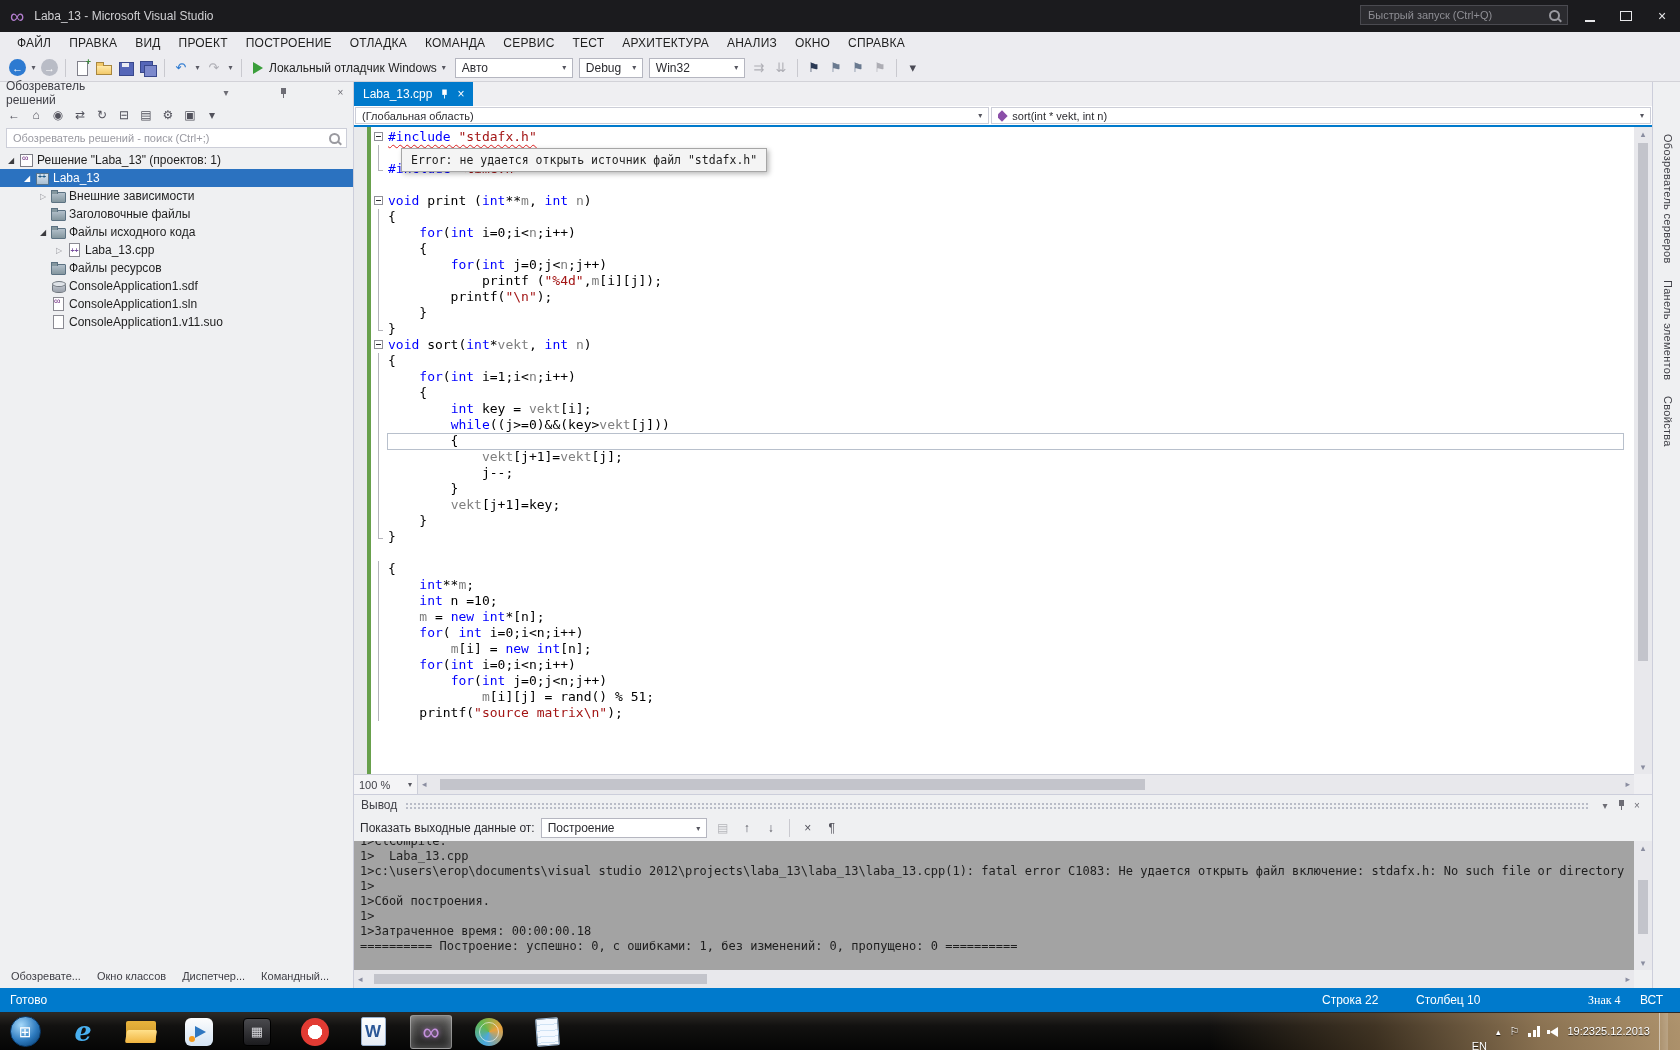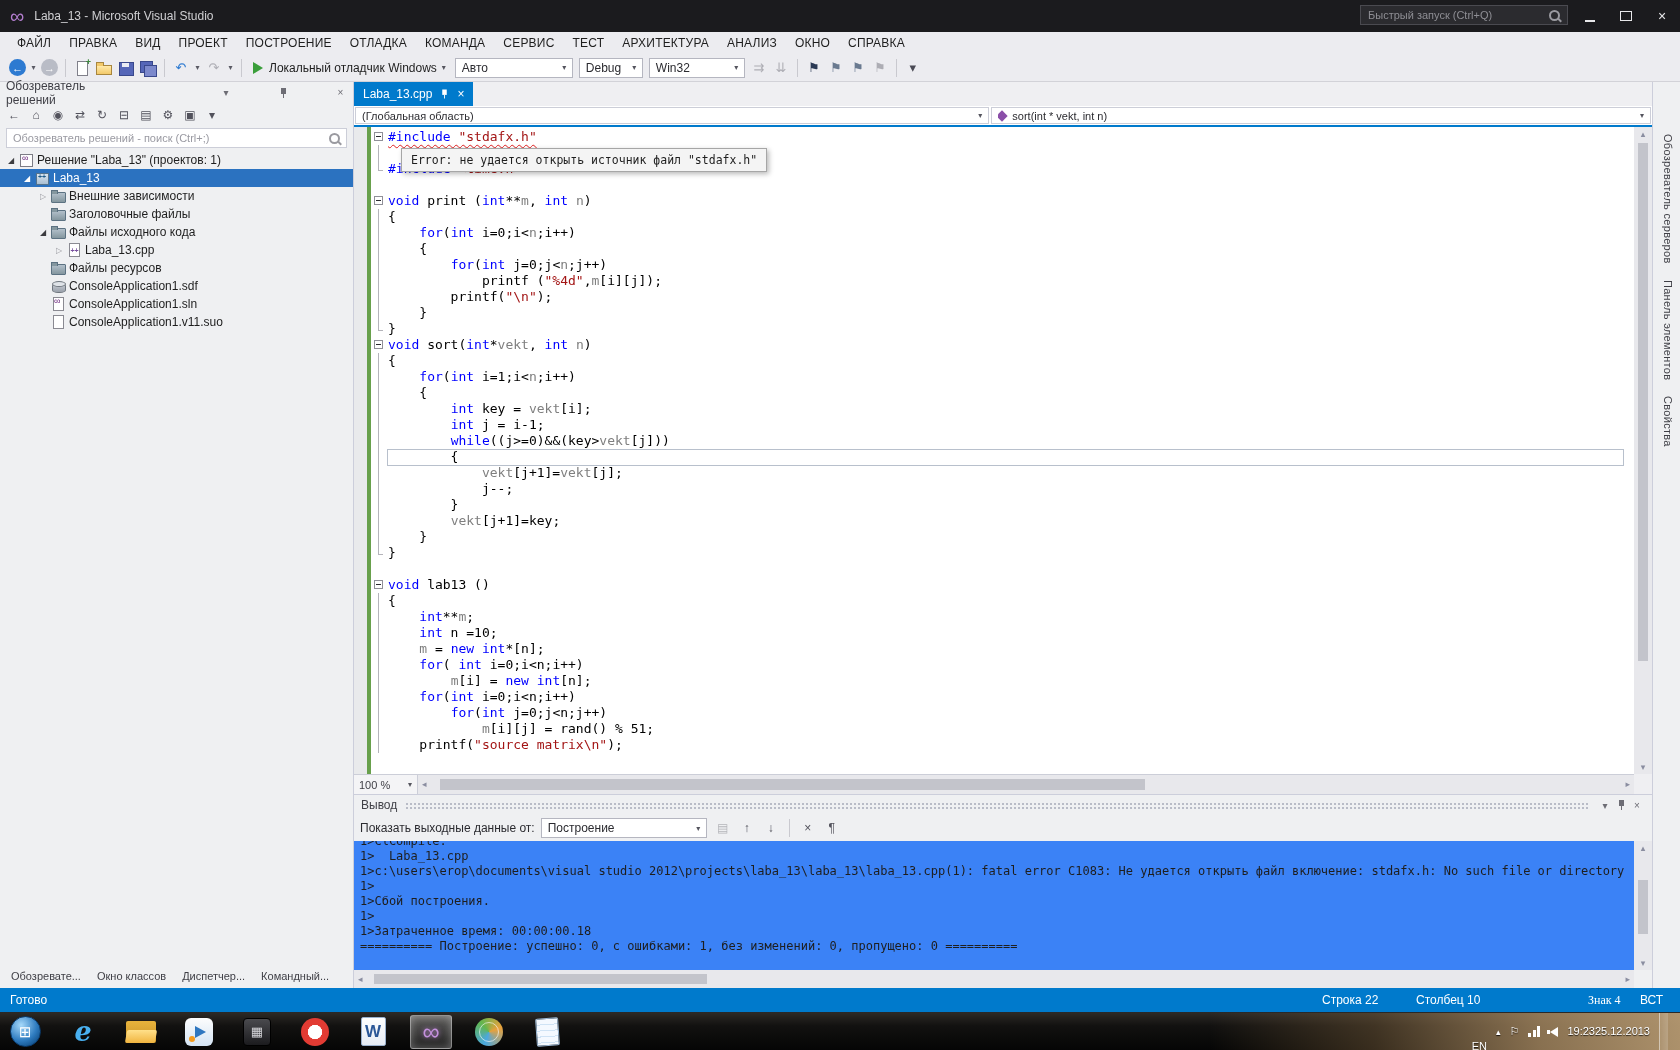--- a/index.html
+++ b/index.html
@@ -127,21 +127,21 @@
   .zoom .car{font-size:8px;color:#55555e;}
   .hsb{position:absolute;left:64px;right:0;top:0;bottom:0;}
   .hsb .sbthumb{top:4px;bottom:4px;left:22px;width:58%;}
   .hsb .la{position:absolute;left:4px;top:0;line-height:19px;font-size:9px;color:#8a8da0;}
   .hsb .ra{position:absolute;right:4px;top:0;line-height:19px;font-size:9px;color:#8a8da0;}
 
   
   .output{position:absolute;left:354px;right:28px;top:794px;bottom:62px;background:#eff0f2;border-top:1px solid #cccedb;box-sizing:border-box;}
   .out-header{height:20px;display:flex;align-items:center;padding:0 7px;font-size:12px;color:#3f3f46;}
   .out-toolbar{height:26px;display:flex;align-items:center;gap:4px;padding:0 6px;font-size:12px;color:#2b2b30;}
-  .out-content{position:absolute;left:0;right:18px;top:46px;bottom:18px;background:#3b82f6;overflow:hidden;}
+  .out-content{position:absolute;left:0;right:18px;top:46px;bottom:18px;background:#a3a3a3;overflow:hidden;}
   #outlines{position:absolute;left:6px;top:-7px;font-family:"DejaVu Sans Mono",monospace;font-size:12px;line-height:15px;color:#1e1e1e;white-space:pre;}
   .oline{height:15px;}
   .out-vsb{position:absolute;right:0;top:46px;bottom:18px;width:18px;background:#e8e8ec;}
   .out-vsb .sbthumb{left:4px;right:4px;top:30%;height:42%;}
   .out-hsb{position:absolute;left:0;right:18px;bottom:0;height:18px;background:#e8e8ec;}
   .out-hsb .sbthumb{top:4px;bottom:4px;left:20px;width:26%;}
   .out-hsb .la{position:absolute;left:4px;top:0;line-height:18px;font-size:9px;color:#8a8da0;}
   .out-hsb .ra{position:absolute;right:4px;top:0;line-height:18px;font-size:9px;color:#8a8da0;}
   .oico{width:20px;height:20px;display:flex;align-items:center;justify-content:center;font-size:12px;color:#52525c;}
   .oico.dis{opacity:.38;}
@@ -457,24 +457,20 @@
           <div class="cline">
             <span class="fold line"></span>
             <span class="ctext"><span class="tk-p">    {</span></span>
           </div>
           <div class="cline">
             <span class="fold line"></span>
             <span class="ctext"><span class="tk-p">        </span><span class="tk-k">int</span><span class="tk-p"> key = </span><span class="tk-g">vekt</span><span class="tk-p">[i];</span></span>
           </div>
           <div class="cline">
             <span class="fold line"></span>
-            <span class="ctext"><span class="tk-p">        </span><span class="tk-k">int</span><span class="tk-p"> j = i-1;</span></span>
-          </div>
-          <div class="cline">
-            <span class="fold line"></span>
             <span class="ctext"><span class="tk-p">        </span><span class="tk-k">while</span><span class="tk-p">((j&gt;=0)&amp;&amp;(key&gt;</span><span class="tk-g">vekt</span><span class="tk-p">[j]))</span></span>
           </div>
           <div class="cline cur">
             <span class="fold line"></span>
             <span class="ctext"><span class="tk-p">        {</span></span>
           </div>
           <div class="cline">
             <span class="fold line"></span>
             <span class="ctext"><span class="tk-p">            </span><span class="tk-g">vekt</span><span class="tk-p">[j+1]=</span><span class="tk-g">vekt</span><span class="tk-p">[j];</span></span>
           </div>
@@ -494,24 +490,20 @@
             <span class="fold line"></span>
             <span class="ctext"><span class="tk-p">    }</span></span>
           </div>
           <div class="cline">
             <span class="fold end"></span>
             <span class="ctext"><span class="tk-p">}</span></span>
           </div>
           <div class="cline">
             <span class="fold"></span>
             <span class="ctext"></span>
-          </div>
-          <div class="cline">
-            <span class="fold box"></span>
-            <span class="ctext"><span class="tk-k">void</span><span class="tk-p"> lab13 ()</span></span>
           </div>
           <div class="cline">
             <span class="fold line"></span>
             <span class="ctext"><span class="tk-p">{</span></span>
           </div>
           <div class="cline">
             <span class="fold line"></span>
             <span class="ctext"><span class="tk-p">    </span><span class="tk-k">int</span><span class="tk-p">**</span><span class="tk-g">m</span><span class="tk-p">;</span></span>
           </div>
           <div class="cline">

